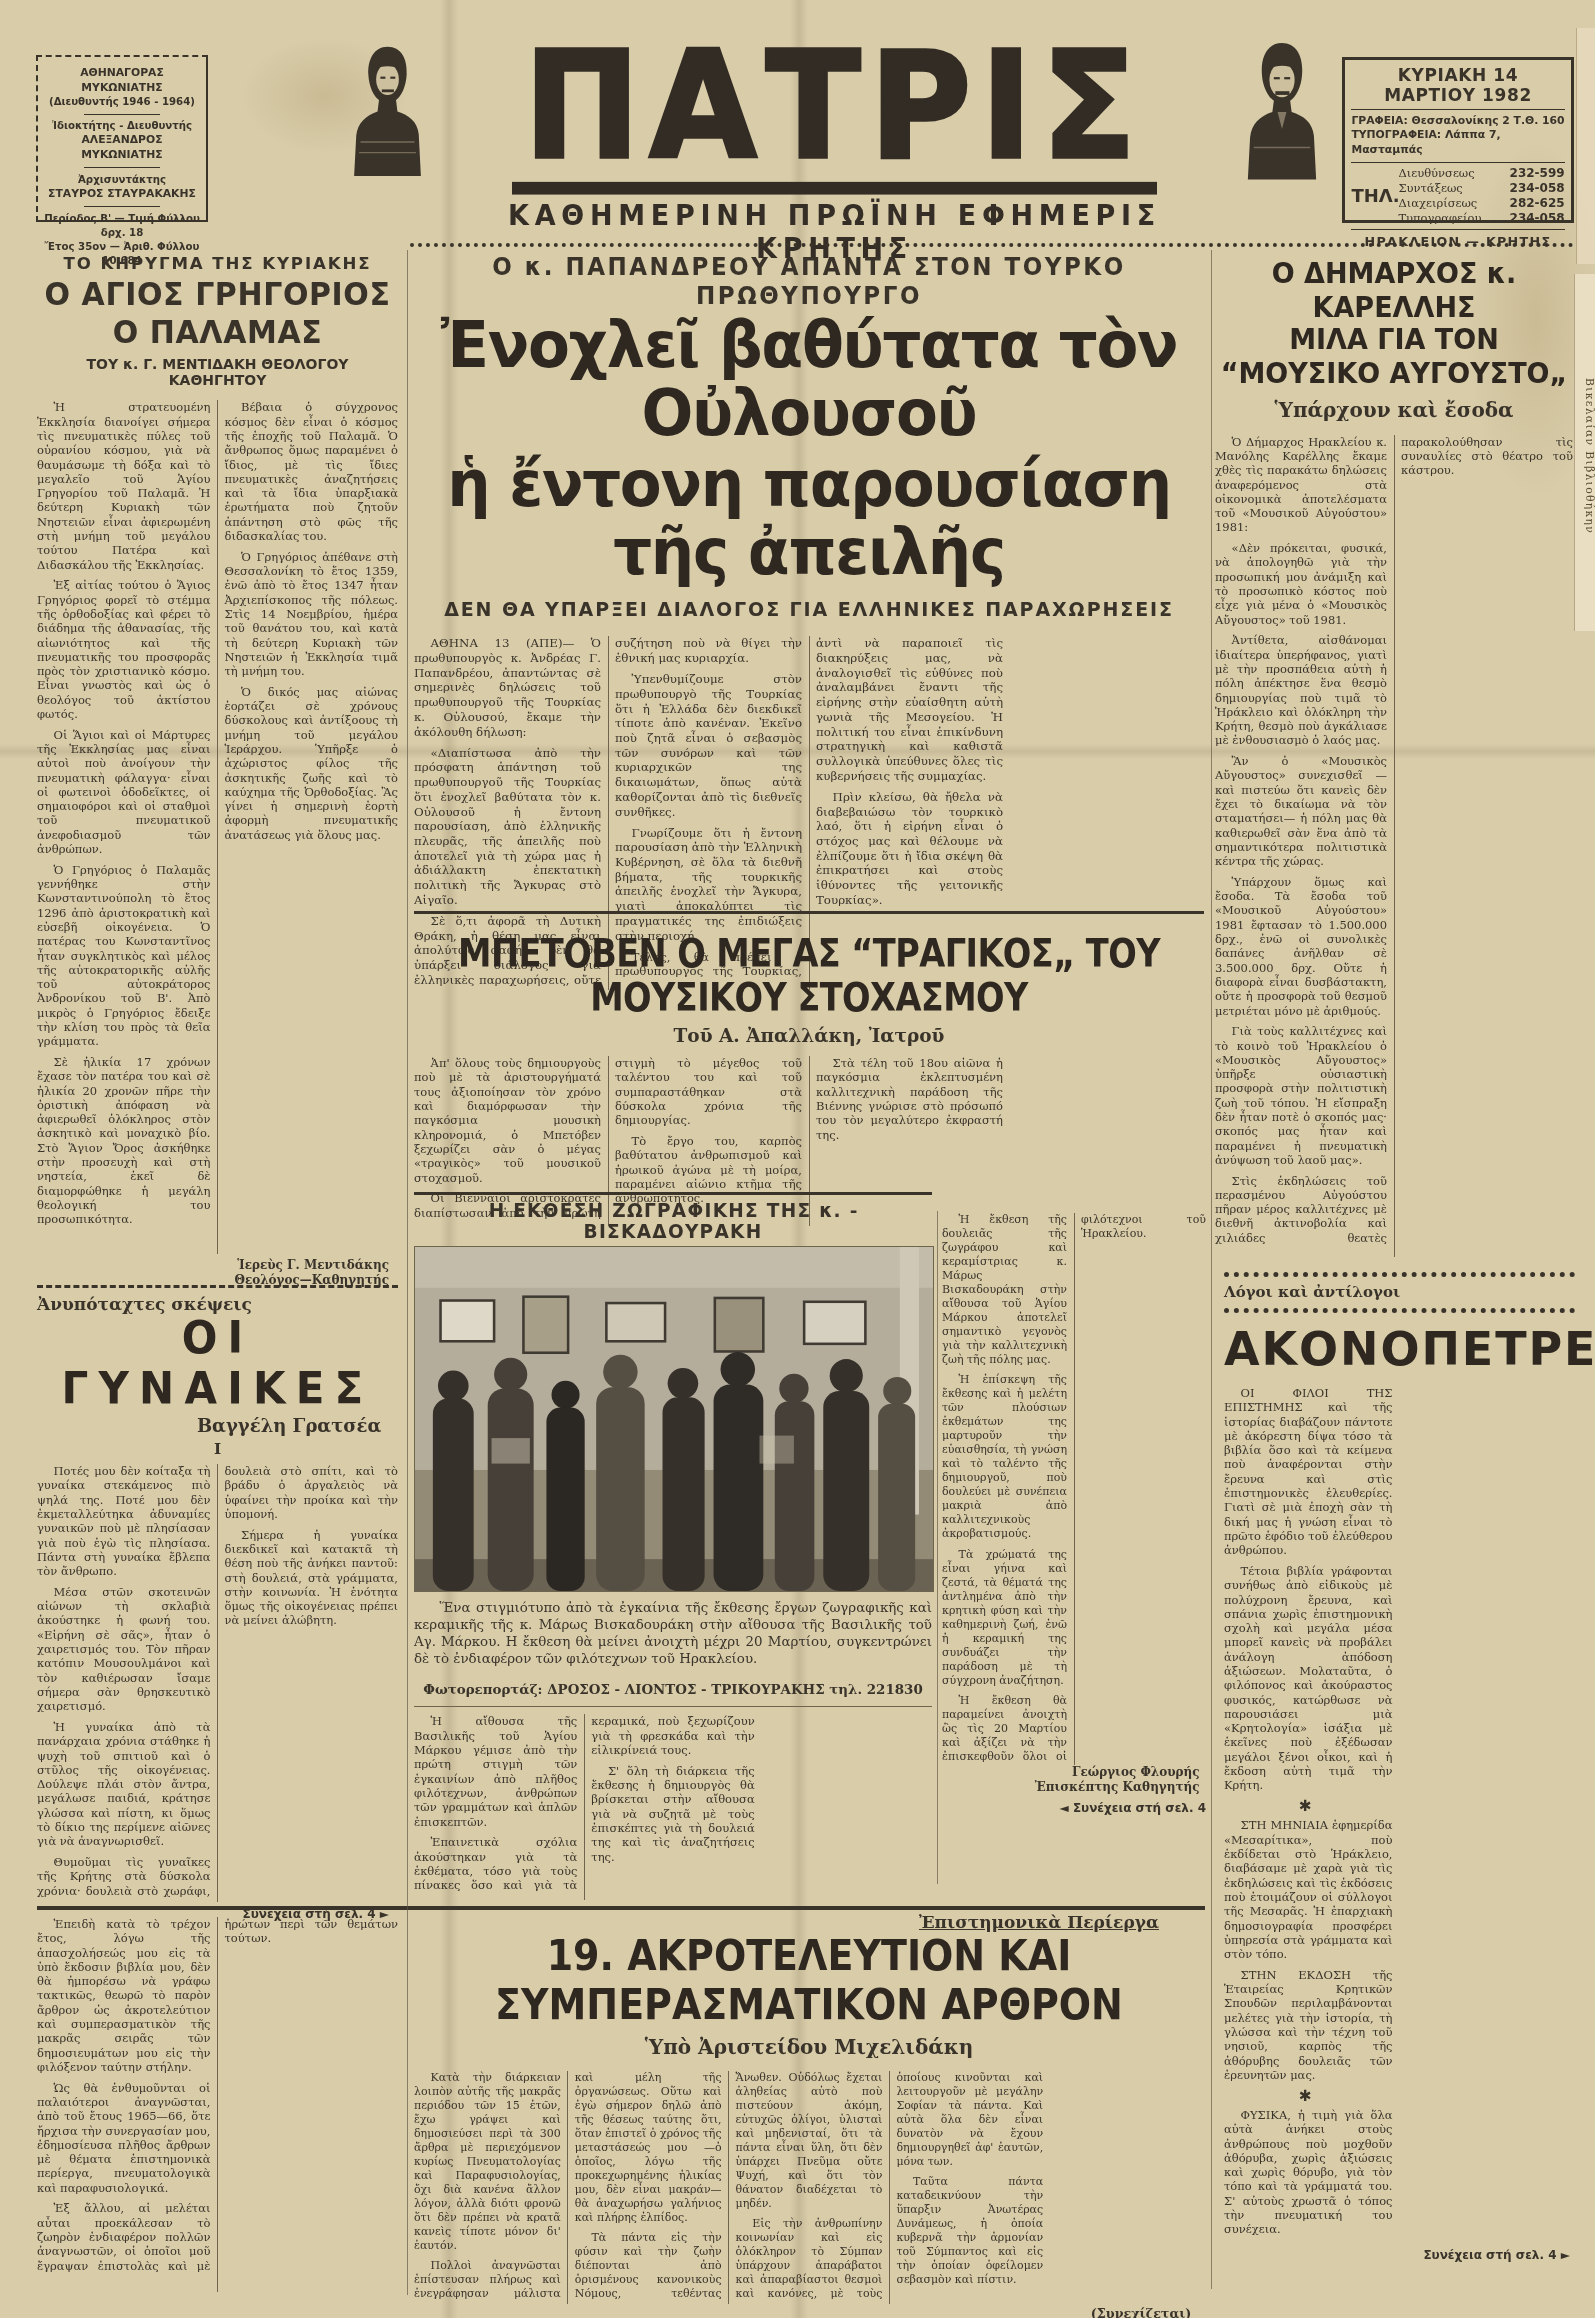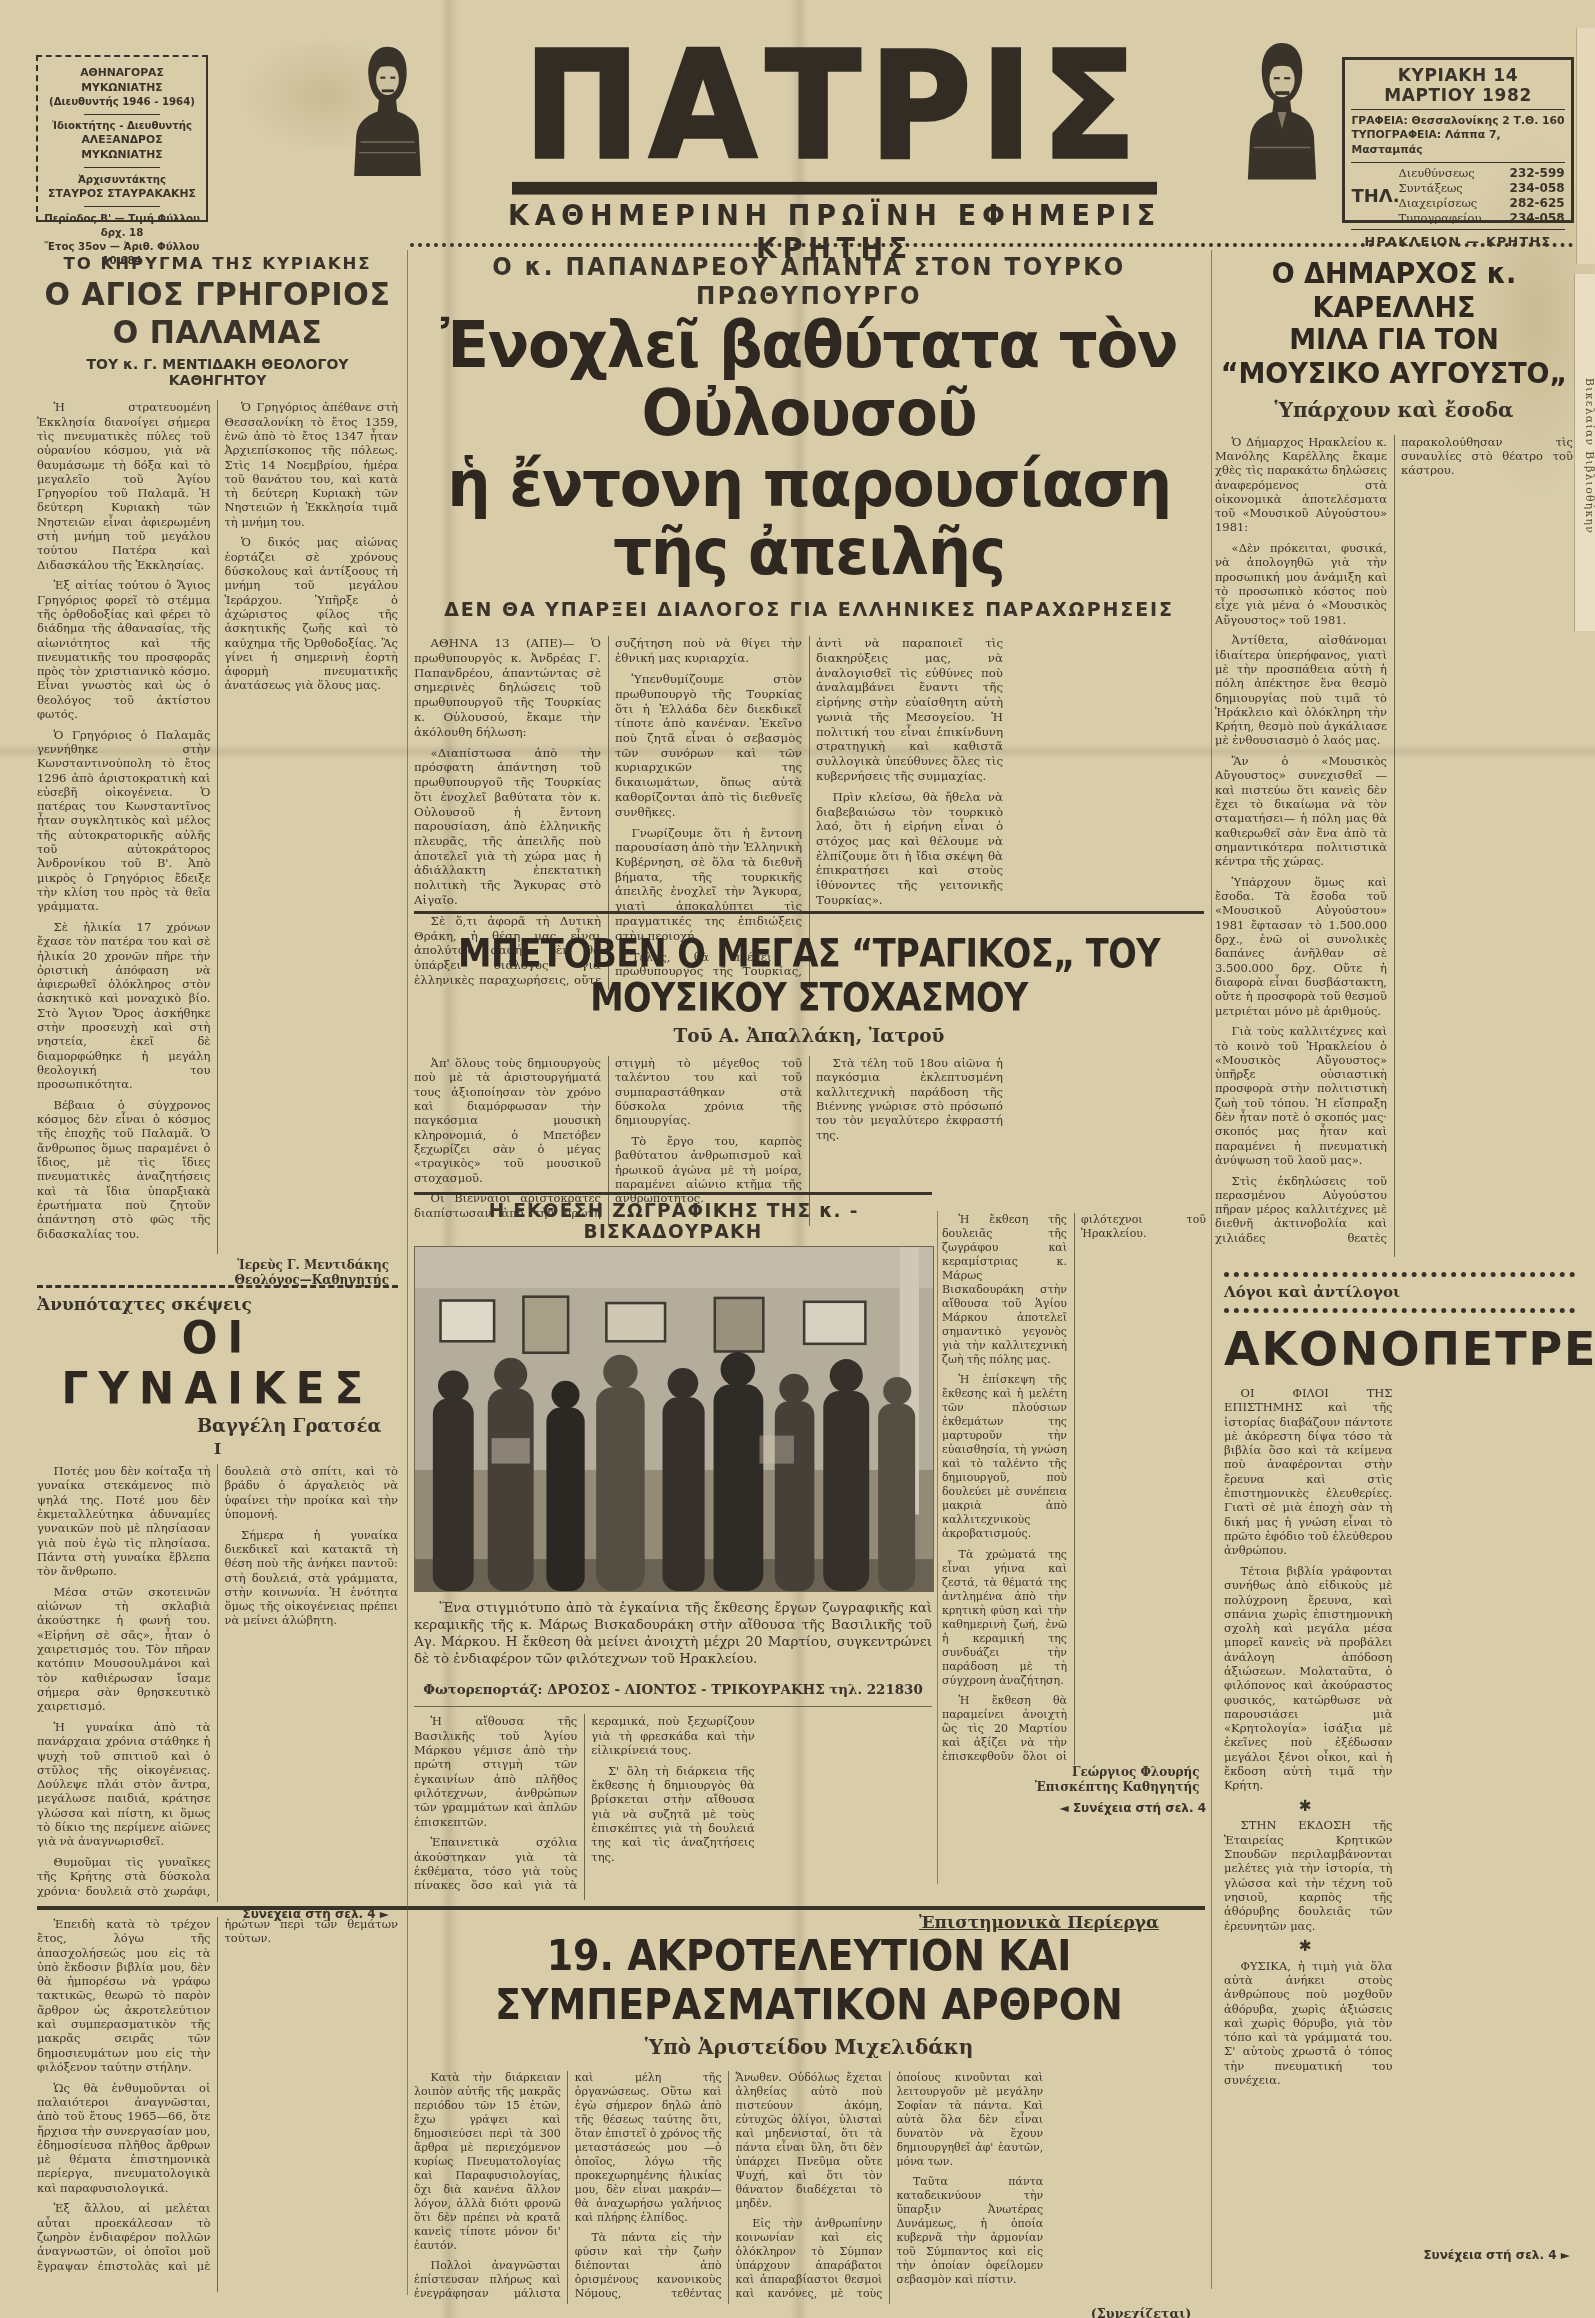--- a/index.html
+++ b/index.html
@@ -216,20 +216,21 @@
   <div id="vr2" class="vrule"></div>
   <div id="vr3" class="vrule"></div>
 
   <section id="sermon">
     <div class="kicker sans b ctr">ΤΟ ΚΗΡΥΓΜΑ ΤΗΣ ΚΥΡΙΑΚΗΣ</div>
     <div class="title sans b ctr">Ο ΑΓΙΟΣ ΓΡΗΓΟΡΙΟΣ Ο ΠΑΛΑΜΑΣ</div>
     <div class="byline sans b ctr">ΤΟΥ κ. Γ. ΜΕΝΤΙΔΑΚΗ ΘΕΟΛΟΓΟΥ ΚΑΘΗΓΗΤΟΥ</div>
     <div class="cols">
         <p>Ἡ στρατευομένη Ἐκκλησία διανοίγει σήμερα τὶς πνευματικὲς πύλες τοῦ οὐρανίου κόσμου, γιὰ νὰ θαυμάσωμε τὴ δόξα καὶ τὸ μεγαλεῖο τοῦ Ἁγίου Γρηγορίου τοῦ Παλαμᾶ. Ἡ δεύτερη Κυριακὴ τῶν Νηστειῶν εἶναι ἀφιερωμένη στὴ μνήμη τοῦ μεγάλου τούτου Πατέρα καὶ Διδασκάλου τῆς Ἐκκλησίας.</p>
         <p>Ἐξ αἰτίας τούτου ὁ Ἅγιος Γρηγόριος φορεῖ τὸ στέμμα τῆς ὀρθοδοξίας καὶ φέρει τὸ διάδημα τῆς ἀθανασίας, τῆς αἰωνιότητος καὶ τῆς πνευματικῆς του προσφορᾶς πρὸς τὸν χριστιανικὸ κόσμο. Εἶναι γνωστὸς καὶ ὡς ὁ θεολόγος τοῦ ἀκτίστου φωτός.</p>
+        <p>Οἱ Ἅγιοι καὶ οἱ Μάρτυρες τῆς Ἐκκλησίας μας εἶναι αὐτοὶ ποὺ ἀνοίγουν τὴν πνευματικὴ φάλαγγα· εἶναι οἱ φωτεινοὶ ὁδοδεῖκτες, οἱ σημαιοφόροι καὶ οἱ σταθμοὶ τοῦ πνευματικοῦ ἀνεφοδιασμοῦ τῶν ἀνθρώπων.</p>
         <p>Ὁ Γρηγόριος ὁ Παλαμᾶς γεννήθηκε στὴν Κωνσταντινούπολη τὸ ἔτος 1296 ἀπὸ ἀριστοκρατικὴ καὶ εὐσεβῆ οἰκογένεια. Ὁ πατέρας του Κωνσταντῖνος ἦταν συγκλητικὸς καὶ μέλος τῆς αὐτοκρατορικῆς αὐλῆς τοῦ αὐτοκράτορος Ἀνδρονίκου τοῦ Β'. Ἀπὸ μικρὸς ὁ Γρηγόριος ἔδειξε τὴν κλίση του πρὸς τὰ θεῖα γράμματα.</p>
         <p>Σὲ ἡλικία 17 χρόνων ἔχασε τὸν πατέρα του καὶ σὲ ἡλικία 20 χρονῶν πῆρε τὴν ὁριστικὴ ἀπόφαση νὰ ἀφιερωθεῖ ὁλόκληρος στὸν ἀσκητικὸ καὶ μοναχικὸ βίο. Στὸ Ἅγιον Ὄρος ἀσκήθηκε στὴν προσευχὴ καὶ στὴ νηστεία, ἐκεῖ δὲ διαμορφώθηκε ἡ μεγάλη θεολογική του προσωπικότητα.</p>
         <p>Βέβαια ὁ σύγχρονος κόσμος δὲν εἶναι ὁ κόσμος τῆς ἐποχῆς τοῦ Παλαμᾶ. Ὁ ἄνθρωπος ὅμως παραμένει ὁ ἴδιος, μὲ τὶς ἴδιες πνευματικὲς ἀναζητήσεις καὶ τὰ ἴδια ὑπαρξιακὰ ἐρωτήματα ποὺ ζητοῦν ἀπάντηση στὸ φῶς τῆς διδασκαλίας του.</p>
         <p>Ὁ Γρηγόριος ἀπέθανε στὴ Θεσσαλονίκη τὸ ἔτος 1359, ἐνῶ ἀπὸ τὸ ἔτος 1347 ἦταν Ἀρχιεπίσκοπος τῆς πόλεως. Στὶς 14 Νοεμβρίου, ἡμέρα τοῦ θανάτου του, καὶ κατὰ τὴ δεύτερη Κυριακὴ τῶν Νηστειῶν ἡ Ἐκκλησία τιμᾶ τὴ μνήμη του.</p>
         <p>Ὁ δικός μας αἰώνας ἑορτάζει σὲ χρόνους δύσκολους καὶ ἀντίξοους τὴ μνήμη τοῦ μεγάλου Ἱεράρχου. Ὑπῆρξε ὁ ἀχώριστος φίλος τῆς ἀσκητικῆς ζωῆς καὶ τὸ καύχημα τῆς Ὀρθοδοξίας. Ἂς γίνει ἡ σημερινὴ ἑορτὴ ἀφορμὴ πνευματικῆς ἀνατάσεως γιὰ ὅλους μας.</p>
       </div>
     <div class="sig">
       <div>Ἱερεὺς Γ. Μεντιδάκης</div>
       <div>Θεολόγος—Καθηγητής</div>
     </div>
@@ -371,20 +372,21 @@
     <div class="marker">Συνέχεια στή σελ. 4 ►</div>
   </section>
 
   <section id="whet">
     <div class="dotted-box">Λόγοι καὶ ἀντίλογοι</div>
     <div class="title sans b">ΑΚΟΝΟΠΕΤΡΕΣ</div>
     <div class="cols">
         <p>ΟΙ ΦΙΛΟΙ ΤΗΣ ΕΠΙΣΤΗΜΗΣ καὶ τῆς ἱστορίας διαβάζουν πάντοτε μὲ ἀκόρεστη δίψα τόσο τὰ βιβλία ὅσο καὶ τὰ κείμενα ποὺ ἀναφέρονται στὴν ἔρευνα καὶ στὶς ἐπιστημονικὲς ἐλευθερίες. Γιατὶ σὲ μιὰ ἐποχὴ σὰν τὴ δική μας ἡ γνώση εἶναι τὸ πρῶτο ἐφόδιο τοῦ ἐλεύθερου ἀνθρώπου.</p>
         <p>Τέτοια βιβλία γράφονται συνήθως ἀπὸ εἰδικοὺς μὲ πολύχρονη ἔρευνα, καὶ σπάνια χωρὶς ἐπιστημονικὴ σχολὴ καὶ μεγάλα μέσα μπορεῖ κανεὶς νὰ προβάλει ἀνάλογη ἀπόδοση ἀξιώσεων. Μολαταῦτα, ὁ φιλόπονος καὶ ἀκούραστος φυσικός, κατώρθωσε νὰ παρουσιάσει μιὰ «Κρητολογία» ἰσάξια μὲ ἐκεῖνες ποὺ ἐξέδωσαν μεγάλοι ξένοι οἶκοι, καὶ ἡ ἔκδοση αὐτὴ τιμᾶ τὴν Κρήτη.</p>
         <p class="star">✱</p>
+        <p>ΣΤΗ ΜΗΝΙΑΙΑ ἐφημερίδα «Μεσαρίτικα», ποὺ ἐκδίδεται στὸ Ἡράκλειο, διαβάσαμε μὲ χαρὰ γιὰ τὶς ἐκδηλώσεις καὶ τὶς ἐκδόσεις ποὺ ἑτοιμάζουν οἱ σύλλογοι τῆς Μεσαρᾶς. Ἡ ἐπαρχιακὴ δημοσιογραφία προσφέρει ὑπηρεσία στὰ γράμματα καὶ στὸν τόπο.</p>
         <p>ΣΤΗΝ ΕΚΔΟΣΗ τῆς Ἑταιρείας Κρητικῶν Σπουδῶν περιλαμβάνονται μελέτες γιὰ τὴν ἱστορία, τὴ γλώσσα καὶ τὴν τέχνη τοῦ νησιοῦ, καρπὸς τῆς ἀθόρυβης δουλειᾶς τῶν ἐρευνητῶν μας.</p>
         <p class="star">✱</p>
         <p>ΦΥΣΙΚΑ, ἡ τιμὴ γιὰ ὅλα αὐτὰ ἀνήκει στοὺς ἀνθρώπους ποὺ μοχθοῦν ἀθόρυβα, χωρὶς ἀξιώσεις καὶ χωρὶς θόρυβο, γιὰ τὸν τόπο καὶ τὰ γράμματά του. Σ' αὐτοὺς χρωστᾶ ὁ τόπος τὴν πνευματική του συνέχεια.</p>
       </div>
     <div class="marker">Συνέχεια στή σελ. 4 ►</div>
   </section>
 
   <section id="sci-left">
     <div class="cols">
         <p>Ἐπειδὴ κατὰ τὸ τρέχον ἔτος, λόγω τῆς ἀπασχολήσεώς μου εἰς τὰ ὑπὸ ἔκδοσιν βιβλία μου, δὲν θὰ ἠμπορέσω νὰ γράφω τακτικῶς, θεωρῶ τὸ παρὸν ἄρθρον ὡς ἀκροτελεύτιον καὶ συμπερασματικὸν τῆς μακρᾶς σειρᾶς τῶν δημοσιευμάτων μου εἰς τὴν φιλόξενον ταύτην στήλην.</p>

